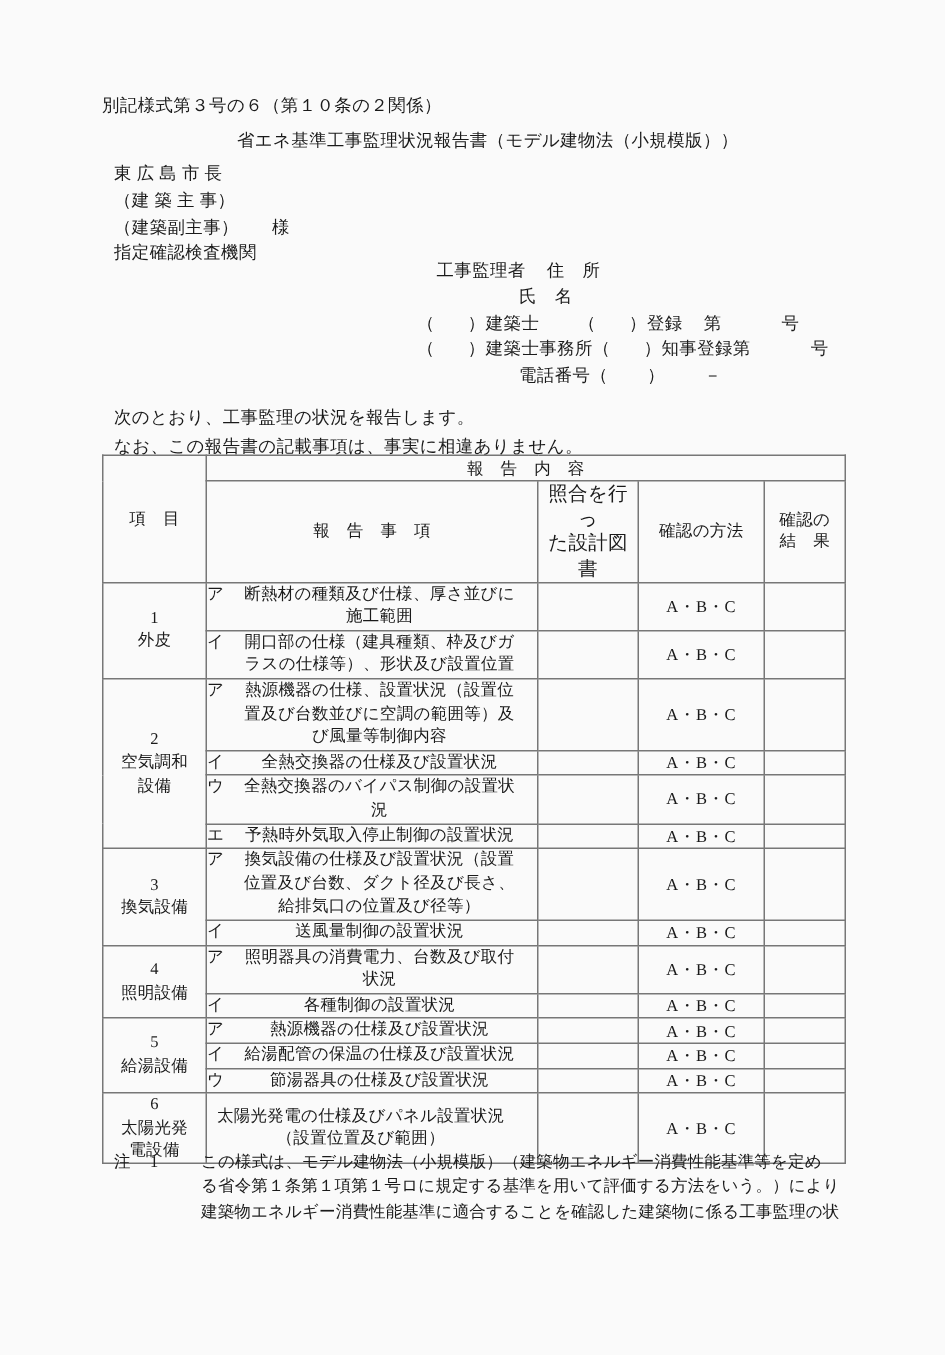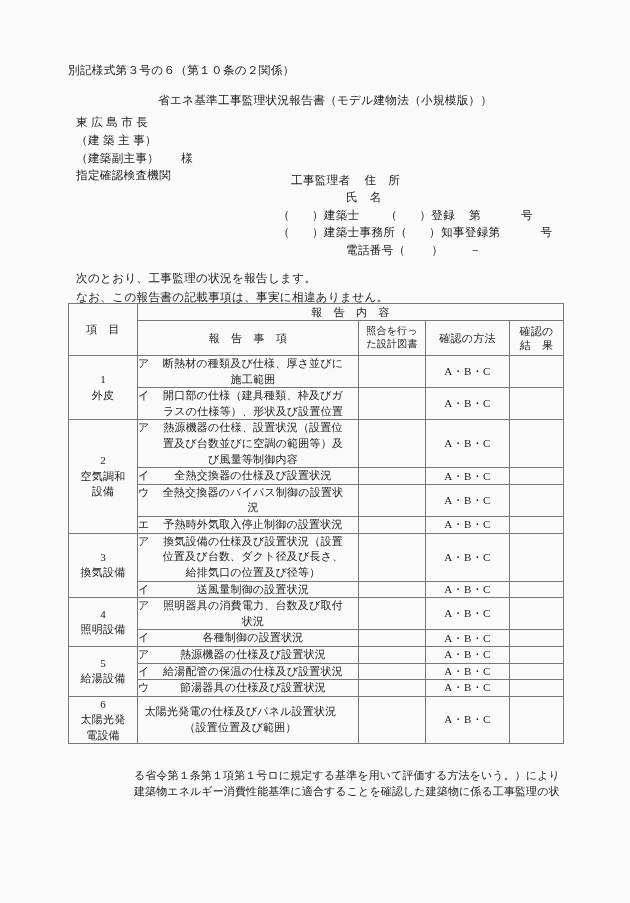--- a/index.html
+++ b/index.html
@@ -33,21 +33,21 @@
     top: 62px;
     width: 500px;
   }
   .form-no {
     font-size: 11.6px;
     letter-spacing: 0.3px;
     line-height: 1.5;
     white-space: nowrap;
   }
   .doc-title {
-    margin-top: 14px;
+    margin-top: 7px;
     font-size: 11.6px;
     letter-spacing: 0.3px;
     text-align: left;
     padding-left: 90px;
     white-space: nowrap;
   }
   .addressee {
     margin-top: 6px;
     line-height: 1.52;
     font-size: 11.6px;
@@ -121,21 +121,21 @@
     height: 16px;
     font-size: 11px;
   }
   .th-sub {
     text-align: center;
     height: 34px;
     line-height: 1.28;
     font-size: 11px;
     padding: 1px 2px;
   }
-  .th-sub.small { font-size: 10px; }
+  .th-sub.small { font-size: 13px; }
 
   td.item-cell {
     text-align: center;
     line-height: 1.4;
     font-size: 11px;
     padding: 2px 1px;
   }
   td.item-cell .num { display: block; }
   td.item-cell .nm  { display: block; }
 
@@ -351,17 +351,18 @@
           </td>
           <td class="desc-cell nomark"><span class="txt">太陽光発電の仕様及びパネル設置状況（設置位置及び範囲）</span></td>
           <td class="blank-cell"></td>
           <td class="method-cell">A・B・C</td>
           <td class="blank-cell"></td>
         </tr>
       </tbody>
   </table>
 
   <div class="notes">
+    <div class="n-row"><span class="n-lbl">注</span><span class="n-num">1</span><span>この様式は、モデル建物法（小規模版）（建築物エネルギー消費性能基準等を定め</span></div>
     <div class="n-cont">る省令第１条第１項第１号ロに規定する基準を用いて評価する方法をいう。）により</div>
     <div class="n-cont">建築物エネルギー消費性能基準に適合することを確認した建築物に係る工事監理の状</div>
   </div>
 
 </div>
 
 </body></html>

